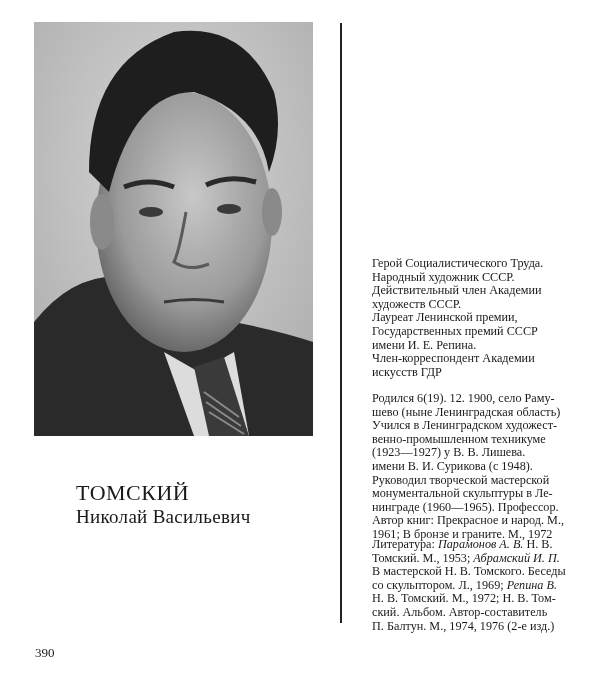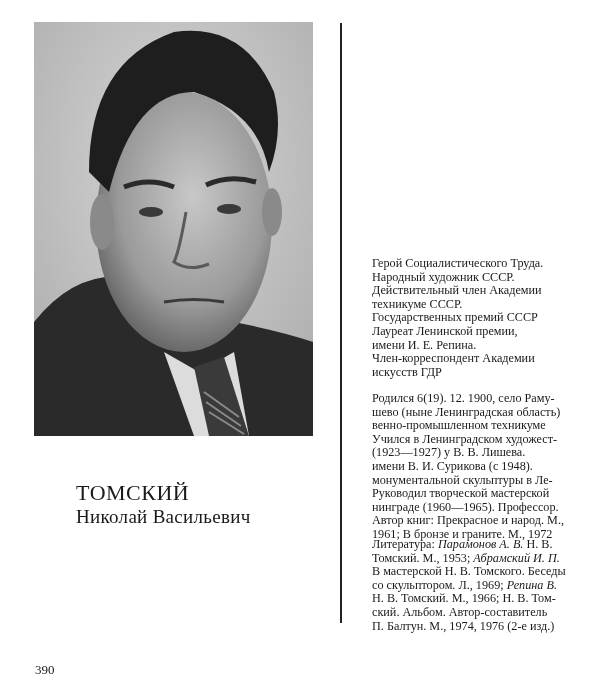--- a/index.html
+++ b/index.html
@@ -17,21 +17,21 @@
     .given { font-size: 19px; line-height: 24px; letter-spacing: 0.3px; }
 
     .col { position: absolute; left: 372px; width: 215px; font-size: 12.2px; line-height: 13.6px; }
     .titles { top: 257px; }
     .titles div { white-space: nowrap; }
     .bio { top: 392px; }
     .bio div, .lit div { white-space: nowrap; }
     .lit { top: 538px; }
     .it { font-style: italic; margin-top: 44px; }
 
-    .page-number { position: absolute; left: 35px; top: 645px; font-size: 13px; margin-top: 17px; }
+    .page-number { position: absolute; left: 35px; top: 645px; font-size: 13px; }
   </style>
 </head>
 <body>
 
 <div class="photo">
   <svg viewBox="0 0 279 414" preserveAspectRatio="none">
     <defs>
       <radialGradient id="bg" cx="0.5" cy="0.35" r="0.8">
         <stop offset="0" stop-color="#d6d6d6"></stop>
         <stop offset="1" stop-color="#a9a9a9"></stop>
@@ -73,57 +73,57 @@
 
 <div class="name-block">
   <div class="surname">ТОМСКИЙ</div>
   <div class="given">Николай Васильевич</div>
 </div>
 
 <div class="col titles">
   <div>Герой Социалистического Труда.</div>
   <div>Народный художник СССР.</div>
   <div>Действительный член Академии</div>
-  <div>техникуме СССР.</div>
+  <div>художеств СССР.</div>
+  <div>Лауреат Ленинской премии,</div>
   <div>Государственных премий СССР</div>
-  <div>Лауреат Ленинской премии,</div>
   <div>имени И. Е. Репина.</div>
   <div>Член-корреспондент Академии</div>
   <div>искусств ГДР</div>
 </div>
 
 <div class="col bio">
   <div>Родился 6(19). 12. 1900, село Раму-</div>
   <div>шево (ныне Ленинградская область)</div>
+  <div>Учился в Ленинградском художест-</div>
   <div>венно-промышленном техникуме</div>
-  <div>Учился в Ленинградском художест-</div>
   <div>(1923—1927) у В. В. Лишева.</div>
   <div>имени В. И. Сурикова (с 1948).</div>
+  <div>Руководил творческой мастерской</div>
   <div>монументальной скульптуры в Ле-</div>
-  <div>Руководил творческой мастерской</div>
   <div>нинграде (1960—1965). Профессор.</div>
   <div>Автор книг: Прекрасное и народ. М.,</div>
   <div>1961; В бронзе и граните. М., 1972</div>
 </div>
 
 <div class="col lit">
   <div>
     <span>Литература: </span><span class="it">Парамонов А. В.</span><span> Н. В.</span>
   </div>
   <div>
     <span>Томский. М., 1953; </span><span class="it">Абрамский И. П.</span>
   </div>
   <div>
     <span>В мастерской Н. В. Томского. Беседы</span>
   </div>
   <div>
     <span>со скульптором. Л., 1969; </span><span class="it">Репина В.</span>
   </div>
   <div>
-    <span>Н. В. Томский. М., 1966; Н. В. Том-</span>
+    <span>Н. В. Томский. М., 1972; Н. В. Том-</span>
   </div>
   <div>
     <span>ский. Альбом. Автор-составитель</span>
   </div>
   <div>
     <span>П. Балтун. М., 1974, 1976 (2-е изд.)</span>
   </div>
 </div>
 
 <div class="page-number">390</div>

